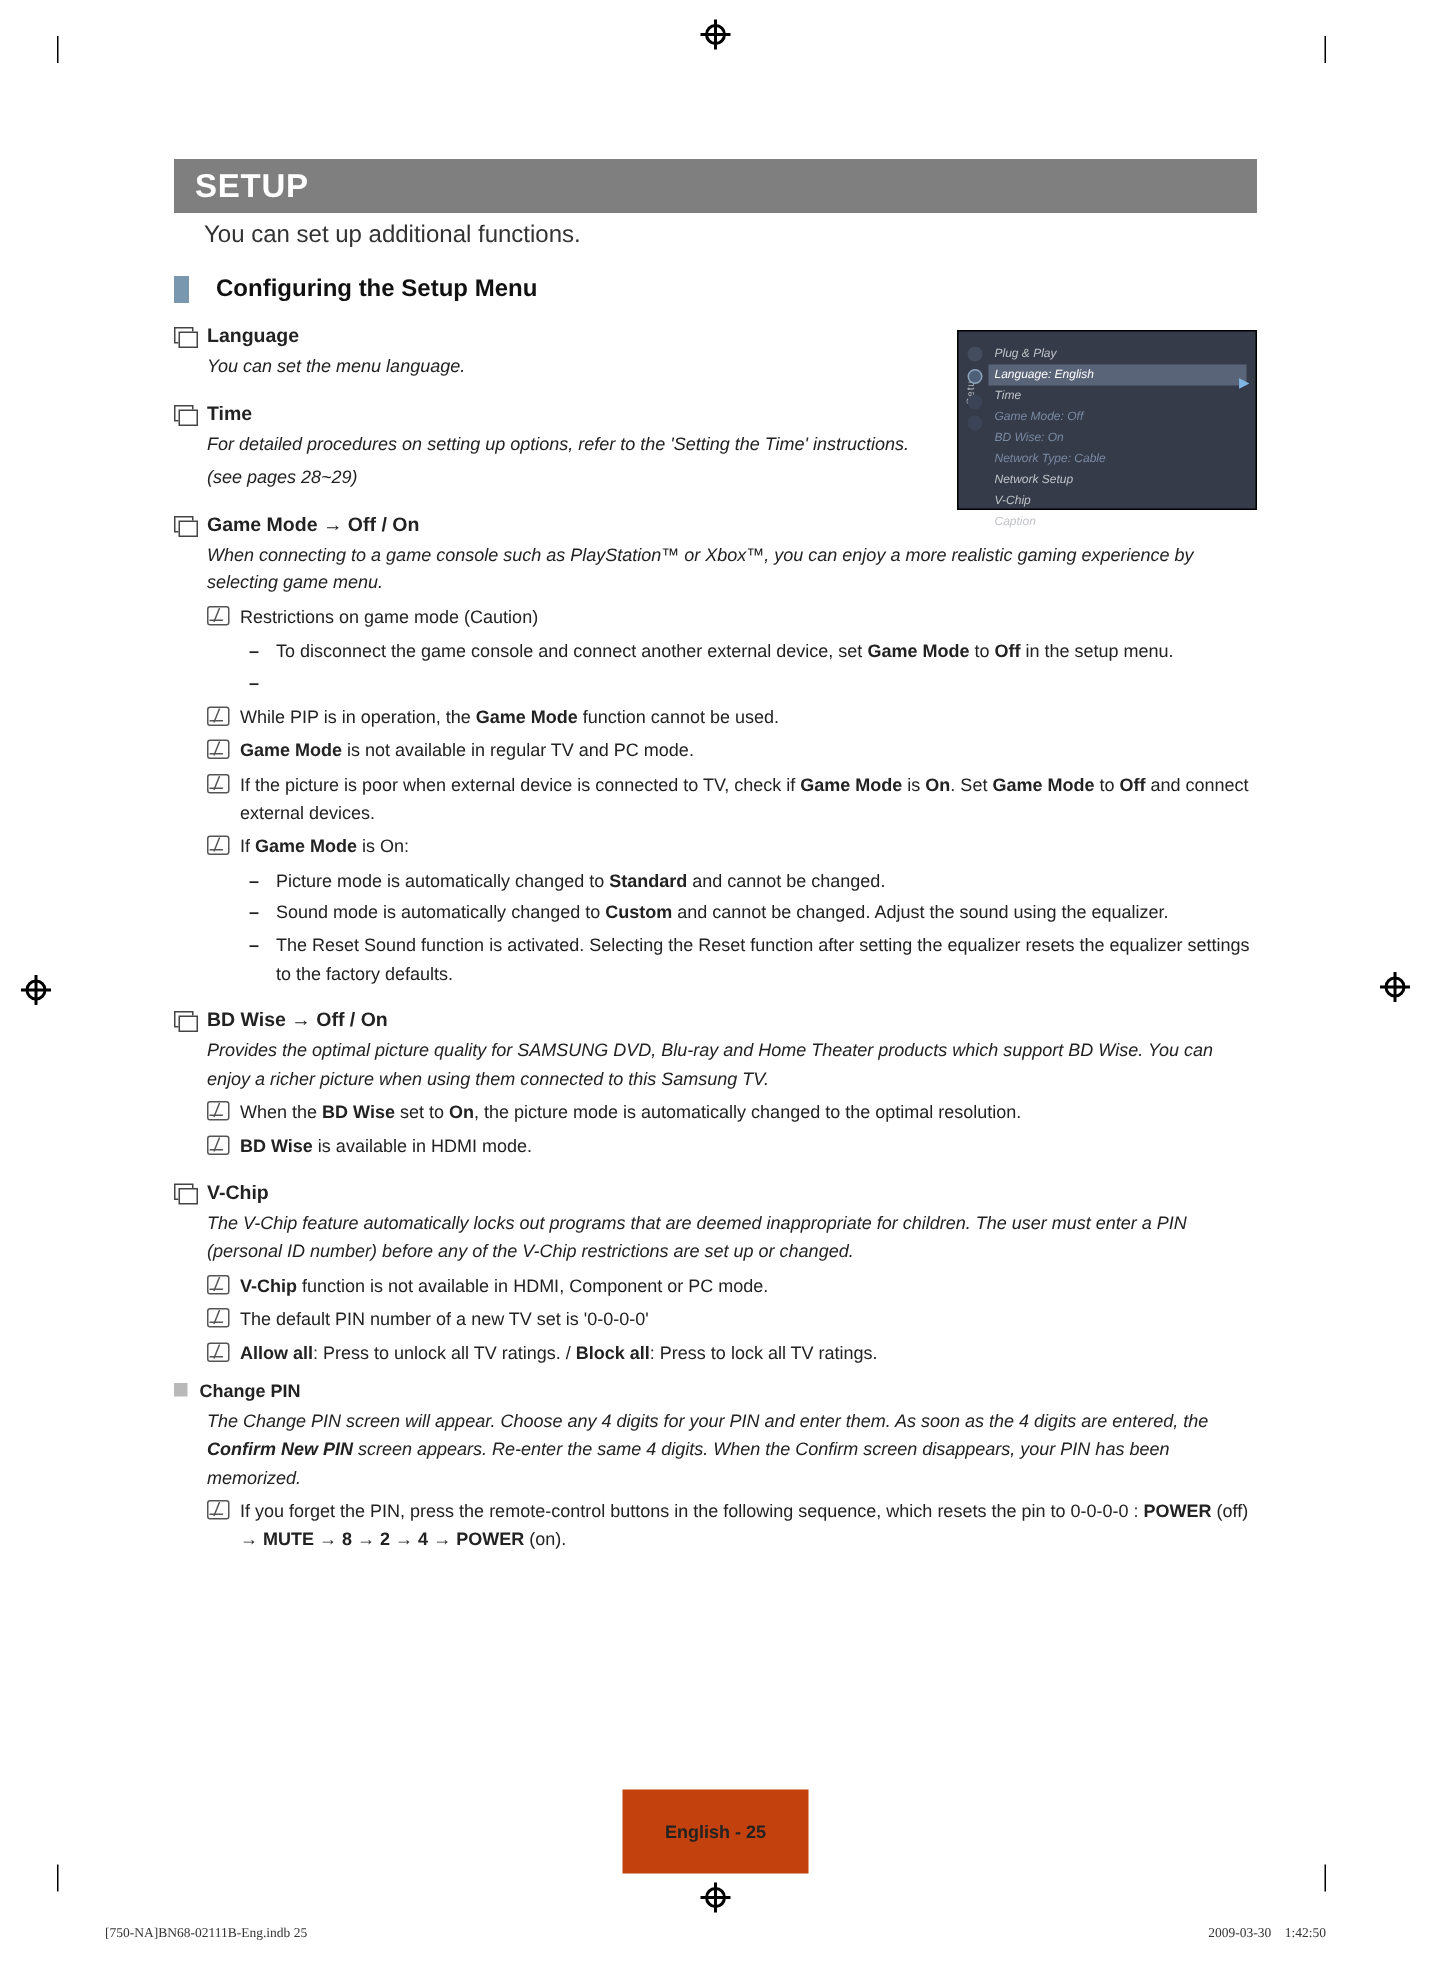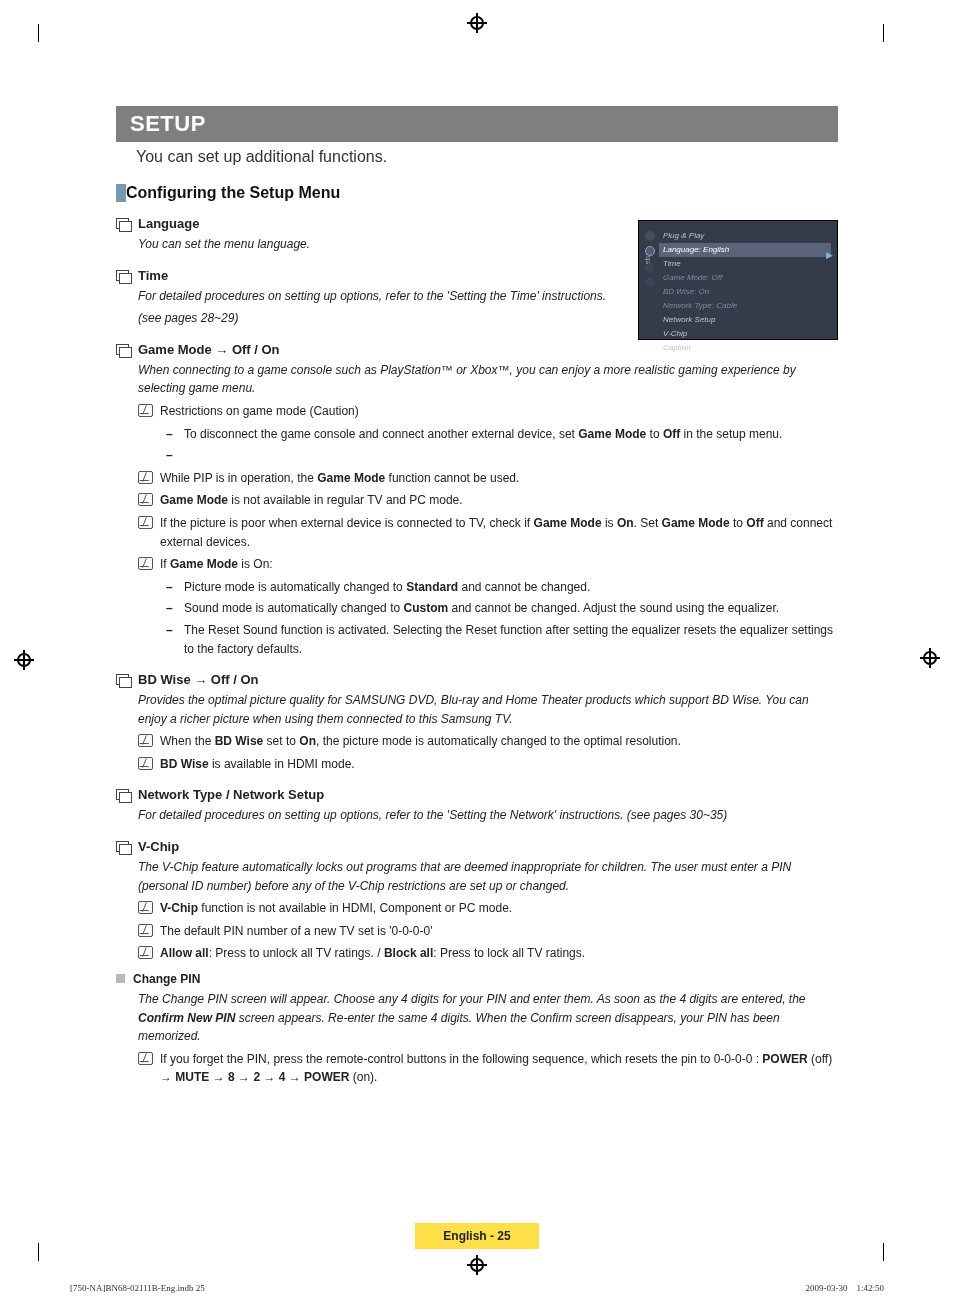--- a/index.html
+++ b/index.html
@@ -52,21 +52,21 @@
   }
   .intro {
     font-size:16px;
     color:#333;
     padding:6px 0 4px 20px;
   }
   .section-heading-row {
     margin-top:14px;
     display:flex;
     align-items:center;
-    gap:0;
+    gap:18px;
   }
   .blue-tab {
     width:10px; height:18px; background:#7a97b0;
   }
   .section-heading {
     font-size:16px;
     font-weight:bold;
     color:#111;
   }
   .content { margin-left:0; }
@@ -146,21 +146,21 @@
   .screenshot .ic4 { top:56px; background:#3a4456; }
   .screenshot .arrow {
     position:absolute; right:4px; top:28px; color:#7fb6e4; font-size:9px;
   }
   .screenshot .val { color:#7a8aa3; }
   .page-footer {
     position:absolute; left:0; right:0; bottom:10px;
     display:flex; justify-content:center;
   }
   .page-footer .pill {
-    background:#fde047; padding:6px 28px; font-size:12px; font-weight:bold; color:#222;
+    background:#c2410c; padding:21px 28px; font-size:12px; font-weight:bold; color:#222;
   }
   .doc-footer {
     position:absolute; left:70px; right:70px; bottom:22px;
     display:flex; justify-content:space-between;
     font-size:9px; color:#333; font-family:Liberation Serif, serif;
   }
 </style>
 </head>
 <body>
 
@@ -339,29 +339,20 @@
         </div>
         <div class="note-row">
           <div class="note-icon">
               <div class="slash"></div>
             </div>
           <div><span class="b">BD Wise</span><span> is available in HDMI mode.</span></div>
         </div>
       </div>
     </div>
 
-    <div class="item-block">
-      <div class="item-head">
-        <div class="q-icon"></div>
-        <div class="item-title">Network Type / Network Setup</div>
-      </div>
-      <div class="item-body">
-        <p>For detailed procedures on setting up options, refer to the 'Setting the Network' instructions. (see pages 30~35)</p>
-      </div>
-    </div>
 
     <div class="item-block">
       <div class="item-head">
         <div class="q-icon"></div>
         <div class="item-title">V-Chip</div>
       </div>
       <div class="item-body">
         <p>The V-Chip feature automatically locks out programs that are deemed inappropriate for children. The user must enter a PIN (personal ID number) before any of the V-Chip restrictions are set up or changed.</p>
         <div class="note-row">
           <div class="note-icon">

